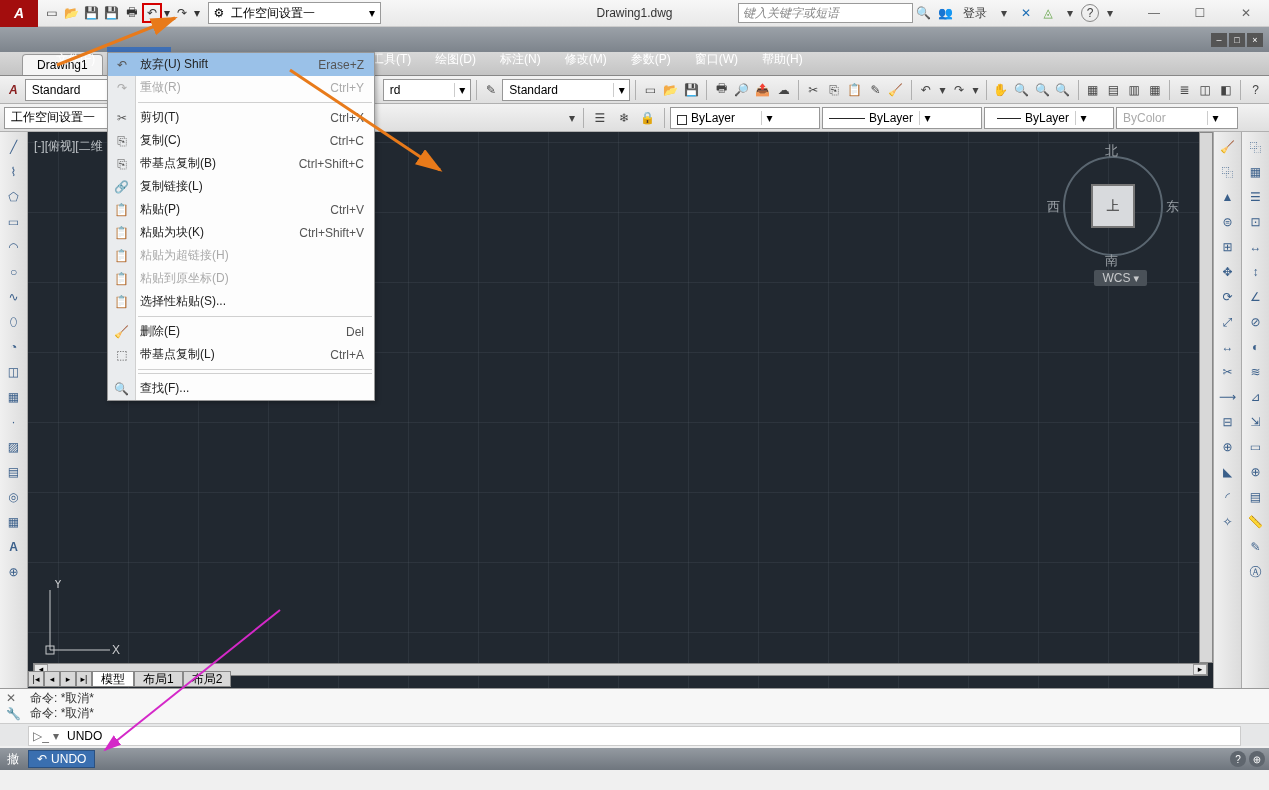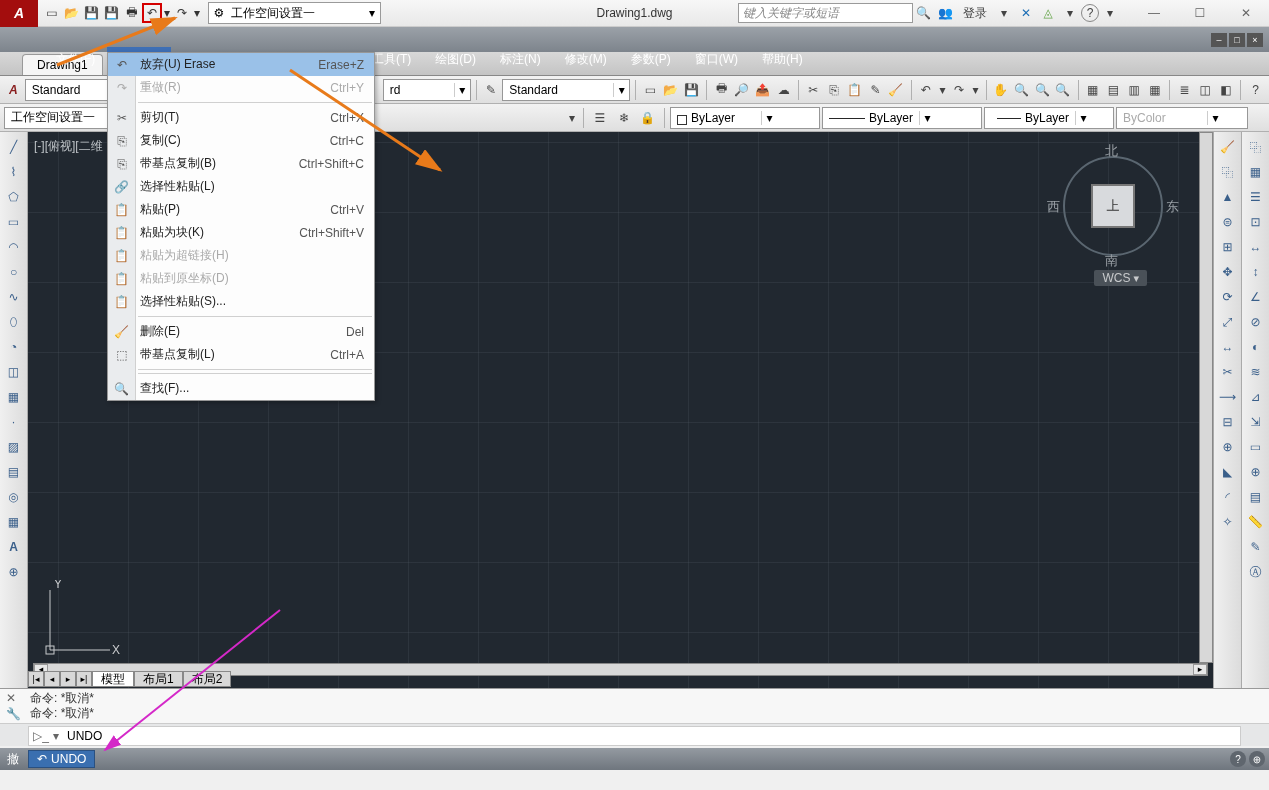--- a/index.html
+++ b/index.html
@@ -239,32 +239,32 @@
       <span class="dd">▾</span>
     </div>
   <div class="combo layer" style="width:160px;">
       <span class="txt" style="justify-content:flex-end;">——— <span>ByLayer</span></span>
       <span class="dd">▾</span>
     </div>
   <div class="combo layer" style="width:130px;">
       <span class="txt" style="justify-content:flex-end;">—— <span>ByLayer</span></span>
       <span class="dd">▾</span>
     </div>
-  <div class="combo layer" style="width:132px;">
+  <div class="combo layer" style="width:122px;">
       <span class="txt" style="color:#aaa;">ByColor</span>
       <span class="dd">▾</span>
     </div>
 </div>
 
 <div class="dropdown">
   <div class="left-strip"></div>
   <div id="dropdown-items">
       <div class="ditem sel">
         <span class="ico">↶</span>
-        <span class="label">放弃(U) Erase</span>
+        <span class="label">放弃(U) Shift</span>
         <span class="short">Erase+Z</span>
       </div>
       <div class="ditem disabled">
         <span class="ico">↷</span>
         <span class="label">重做(R)</span>
         <span class="short">Ctrl+Y</span>
       </div>
       <div class="dsep"></div>
       <div class="ditem">
         <span class="ico">✂</span>
@@ -276,21 +276,21 @@
         <span class="label">复制(C)</span>
         <span class="short">Ctrl+C</span>
       </div>
       <div class="ditem">
         <span class="ico">⎘</span>
         <span class="label">带基点复制(B)</span>
         <span class="short">Ctrl+Shift+C</span>
       </div>
       <div class="ditem">
         <span class="ico">🔗</span>
-        <span class="label">选择性粘贴(L)</span>
+        <span class="label">复制链接(L)</span>
         <span class="short"></span>
       </div>
       <div class="ditem">
         <span class="ico">📋</span>
         <span class="label">粘贴(P)</span>
         <span class="short">Ctrl+V</span>
       </div>
       <div class="ditem">
         <span class="ico">📋</span>
         <span class="label">粘贴为块(K)</span>

